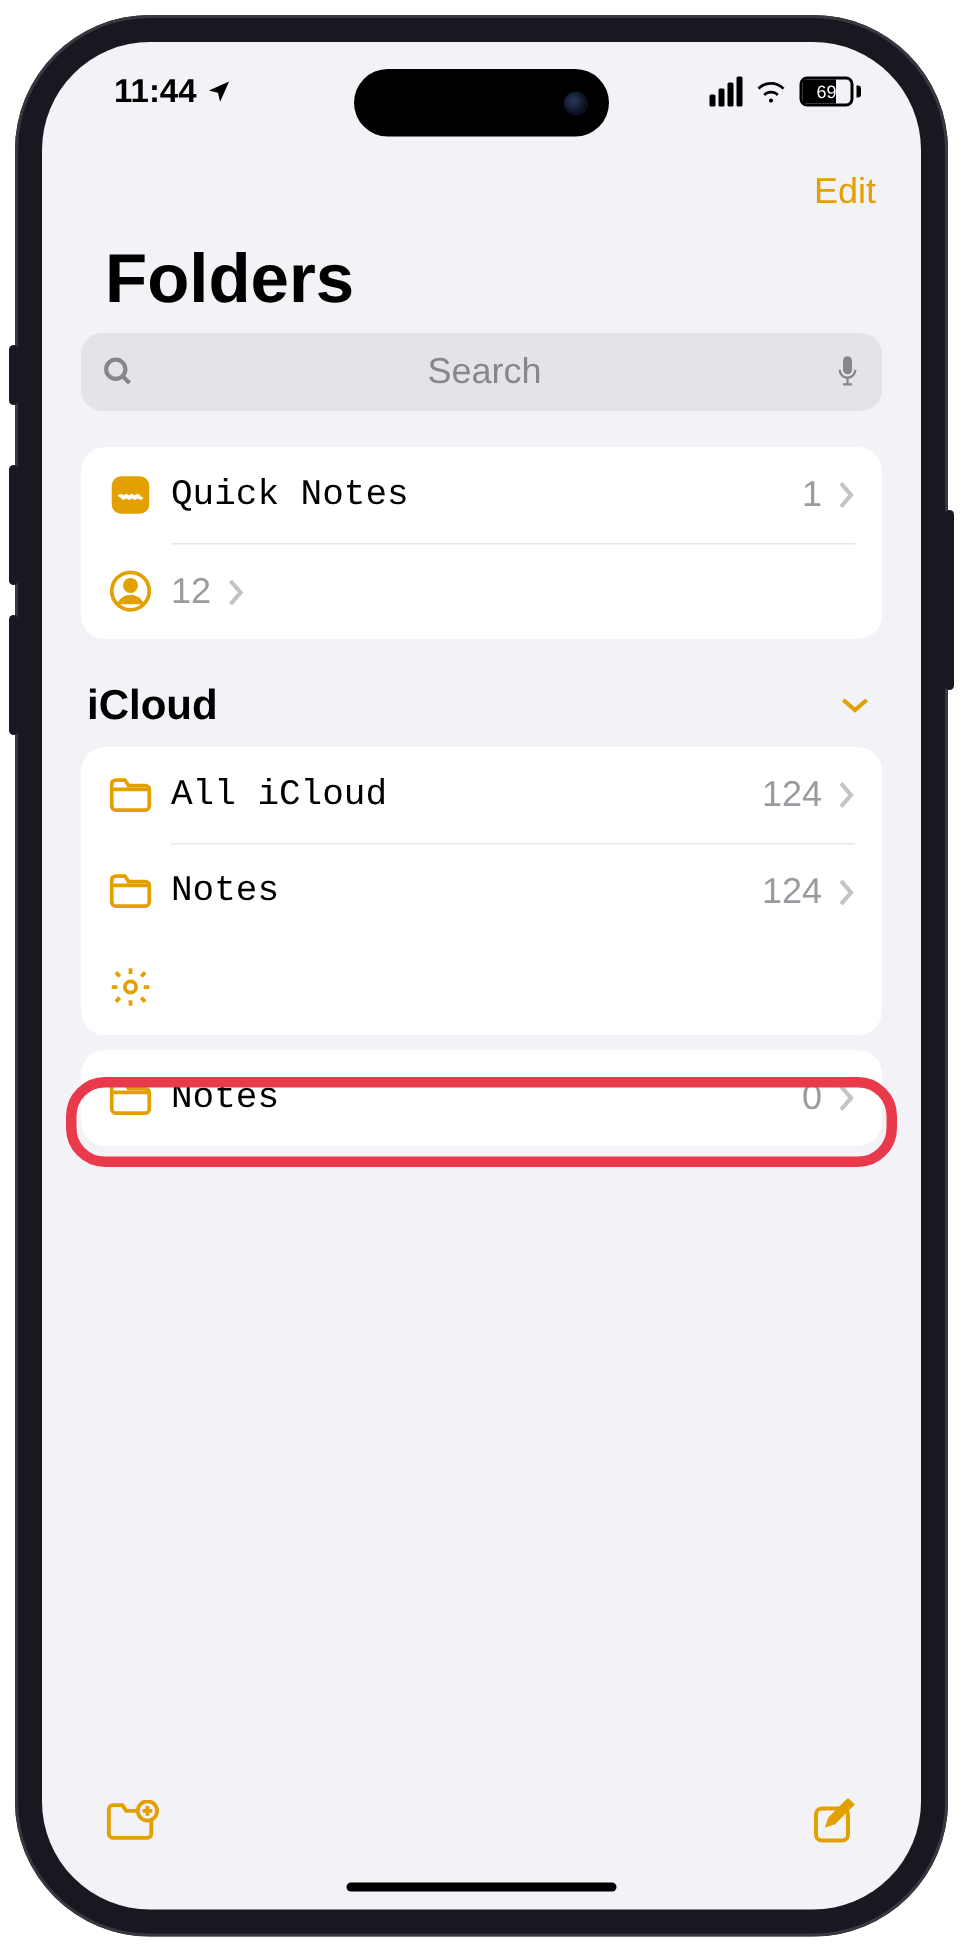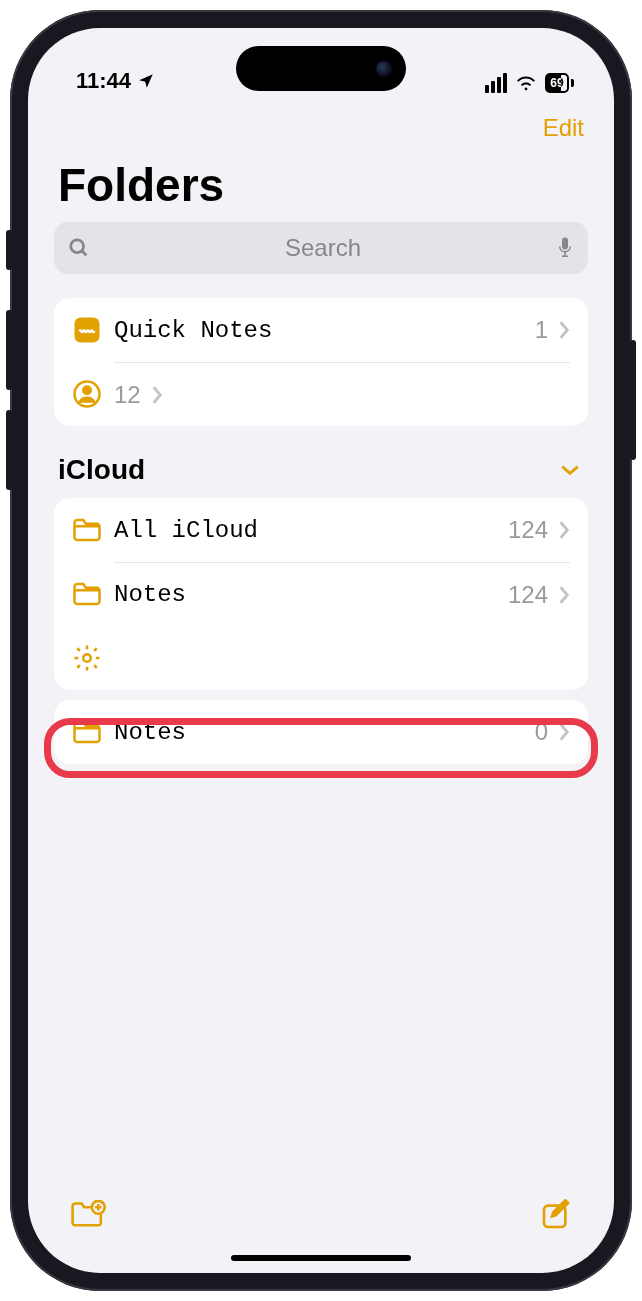--- a/index.html
+++ b/index.html
@@ -56,21 +56,21 @@
   .camera {
     width: 16px;
     height: 16px;
     border-radius: 50%;
     background: radial-gradient(circle at 40% 40%, #2a3a5a 0%, #0a1020 60%);
   }
   
   .status-bar {
     height: 68px;
     display: flex;
-    align-items: flex-end;
+    align-items: center;
     justify-content: space-between;
     padding: 0 40px 2px 48px;
     font-size: 22px;
     font-weight: 600;
     color: #000;
   }
   .status-left { display: flex; align-items: center; gap: 6px; }
   .status-right { display: flex; align-items: center; gap: 8px; }
   .loc-arrow { font-size: 20px; }
   .signal-bars { display: flex; align-items: flex-end; gap: 2px; }
@@ -78,46 +78,46 @@
   .signal-bars span:nth-child(1){height:8px}
   .signal-bars span:nth-child(2){height:12px}
   .signal-bars span:nth-child(3){height:16px}
   .signal-bars span:nth-child(4){height:20px}
   .wifi-icon svg { width: 22px; height: 22px; display:block; }
   .battery {
     display: flex; align-items: center; gap: 2px;
     position: relative;
   }
   .battery-body {
-    width: 24px; height: 20px;
+    width: 36px; height: 20px;
     border: 2px solid #000;
     border-radius: 5px;
     position: relative;
     display: flex; align-items: center; justify-content: center;
-    font-size: 12px; font-weight: 700;
+    font-size: 12px; font-weight: 400;
     background: linear-gradient(to right, #000 69%, transparent 69%);
   }
   .battery-body span { color:#fff; mix-blend-mode: difference; position:relative; z-index:1; }
   .battery-tip { width: 3px; height: 8px; background:#000; border-radius: 0 2px 2px 0; }
   
   .nav-bar {
     display: flex;
     justify-content: flex-end;
     padding: 18px 30px 6px;
   }
   .nav-edit {
     color: #e2a100;
     font-size: 24px;
     font-weight: 400;
   }
   
   .page-title {
     font-size: 46px;
     font-weight: 700;
-    padding: 10px 30px 8px;
+    padding: 10px 42px 8px;
     color: #000;
   }
   
   .search-bar {
     margin: 2px 26px 0;
     height: 52px;
     background: #e3e3e9;
     border-radius: 14px;
     display: flex;
     align-items: center;

